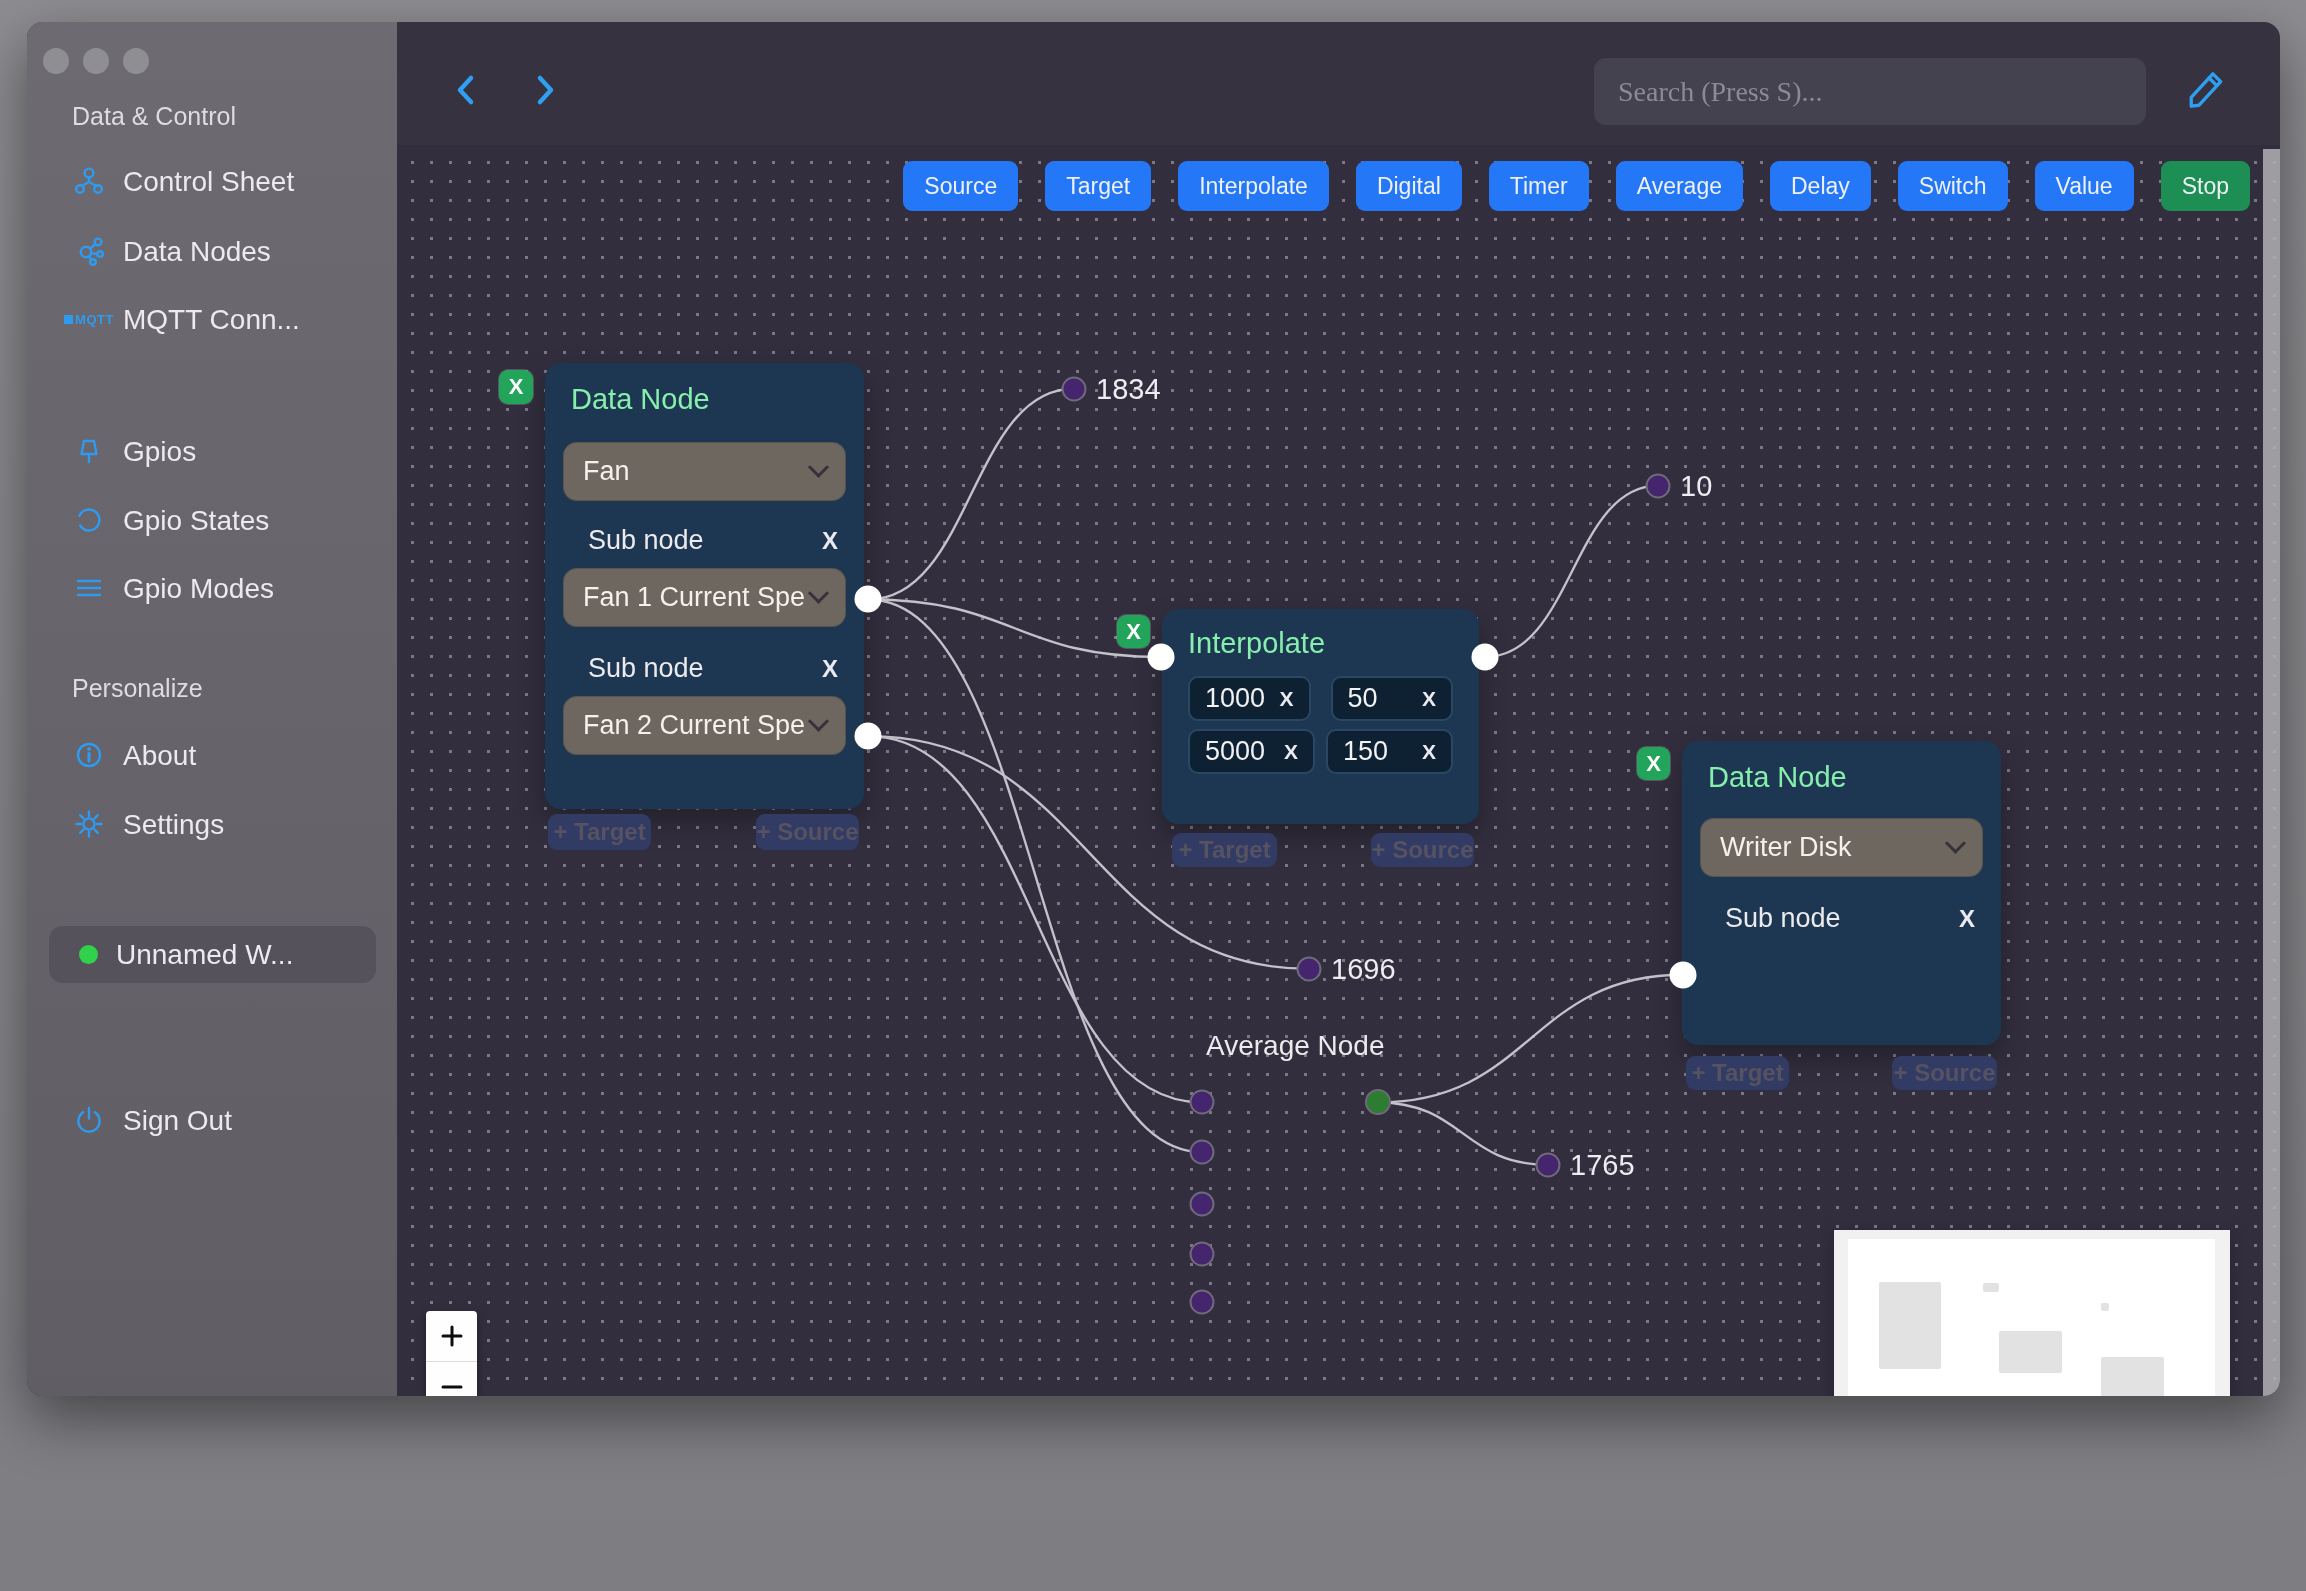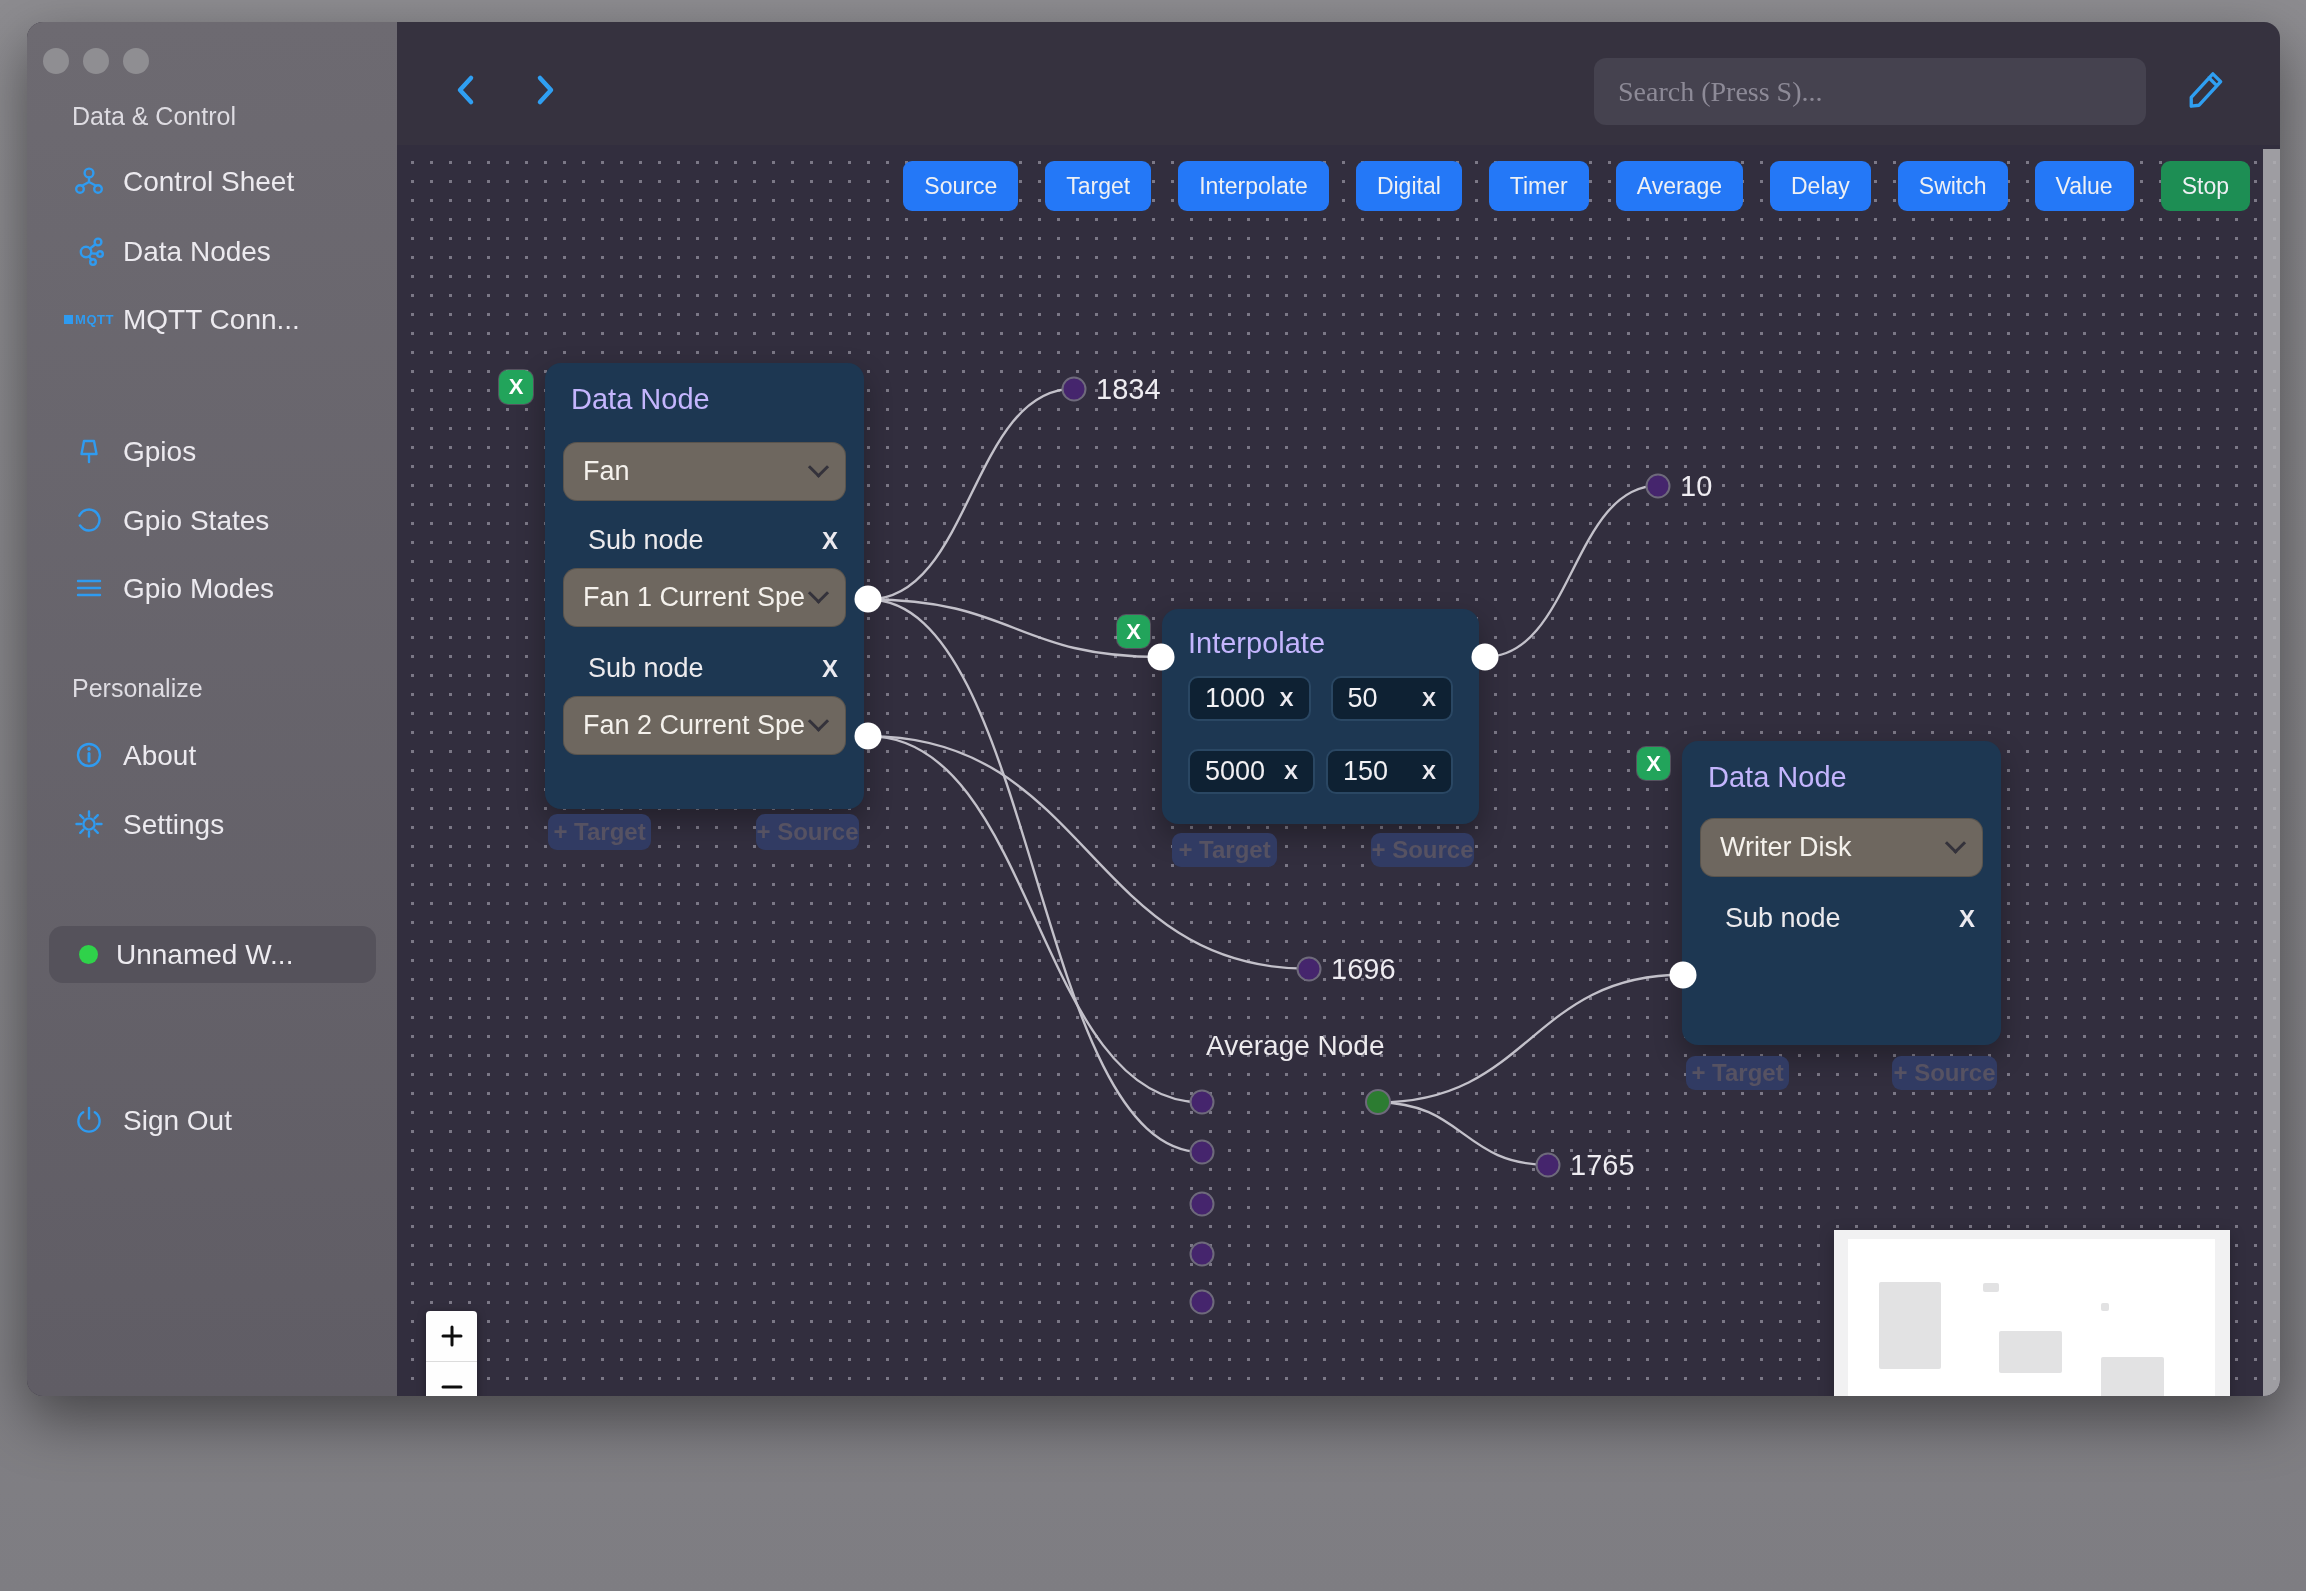--- a/index.html
+++ b/index.html
@@ -45,21 +45,21 @@
   .tb-btn { height:50px; padding:0 21px; border-radius:9px; background:#2478f7; color:#eef0f4;
     font-size:23px; font-weight:500; display:flex; align-items:center; cursor:pointer; border:none; font-family:"Liberation Sans",sans-serif; }
   .tb-btn.stop { background:#1d8e54; }
 
   
   .edges-svg { position:absolute; left:0; top:0; z-index:1; pointer-events:none; }
   .edges-svg path { stroke:#c3c1ca; stroke-width:2.4; fill:none; }
 
   .node { position:absolute; background:#1d3752; border-radius:16px; z-index:2;
     box-shadow:0 12px 28px rgba(0,0,0,.30); padding:20px 18px; }
-  .node-title { color:#c4b5fd; font-size:29px; font-weight:500; margin-left:8px; }
+  .node-title { color:#86efac; font-size:29px; font-weight:500; margin-left:8px; }
   .nselect { height:59px; background:#6e675f; border-radius:14px; display:flex; align-items:center;
     justify-content:space-between; padding:0 20px; cursor:pointer; box-shadow:inset 0 0 0 1px rgba(0,0,0,.18); }
   .nselect .val { color:#f4f1ec; font-size:27px; white-space:nowrap; overflow:hidden; }
   .chev { width:15px; height:15px; border-right:3.5px solid #34323b; border-bottom:3.5px solid #34323b;
     transform:rotate(45deg) translate(-3px,-3px); flex:0 0 15px; }
   .sub-row { display:flex; justify-content:space-between; align-items:center; padding:0 8px; }
   .sub-label { color:#eceaed; font-size:27px;margin-left:17px; }
   .x-btn { color:#eceaf0; font-size:24px; font-weight:700; cursor:pointer; line-height:1; }
   .del-badge { position:absolute; width:34px; height:34px; background:#22a45b; border-radius:9px;
     color:#fff; font-size:22px; font-weight:700; display:flex; align-items:center; justify-content:center;
@@ -278,21 +278,21 @@
       </div>
     </div>
     <div class="pill" style="left:151px; top:768px; width:103px">+ Target</div>
     <div class="pill" style="left:359px; top:768px; width:103px">+ Source</div>
     <div class="port white" style="left:471px; top:553px"></div>
     <div class="port white" style="left:471px; top:690px"></div>
 
     <div class="del-badge" style="left:720px; top:569px; width:33px; height:33px">X</div>
     <div class="node" style="left:765px; top:563px; width:317px; height:215px; padding:18px 26px">
       <div class="node-title" style="margin:0 0 16px 0">Interpolate</div>
-      <div style="display:flex; gap:20px; margin-bottom:28px">
+      <div style="display:flex; gap:20px; margin-bottom:8px">
         <div class="ibox">
           <span class="val">1000</span>
           <span class="x-btn">X</span>
         </div>
         <div class="ibox">
           <span class="val">50</span>
           <span class="x-btn">X</span>
         </div>
       </div>
       <div style="display:flex; gap:11px">

